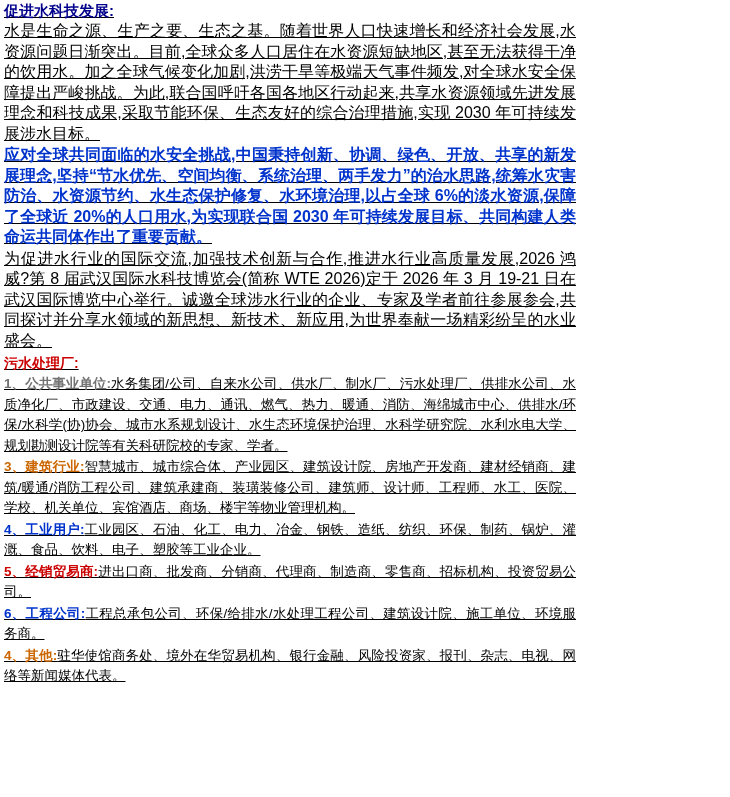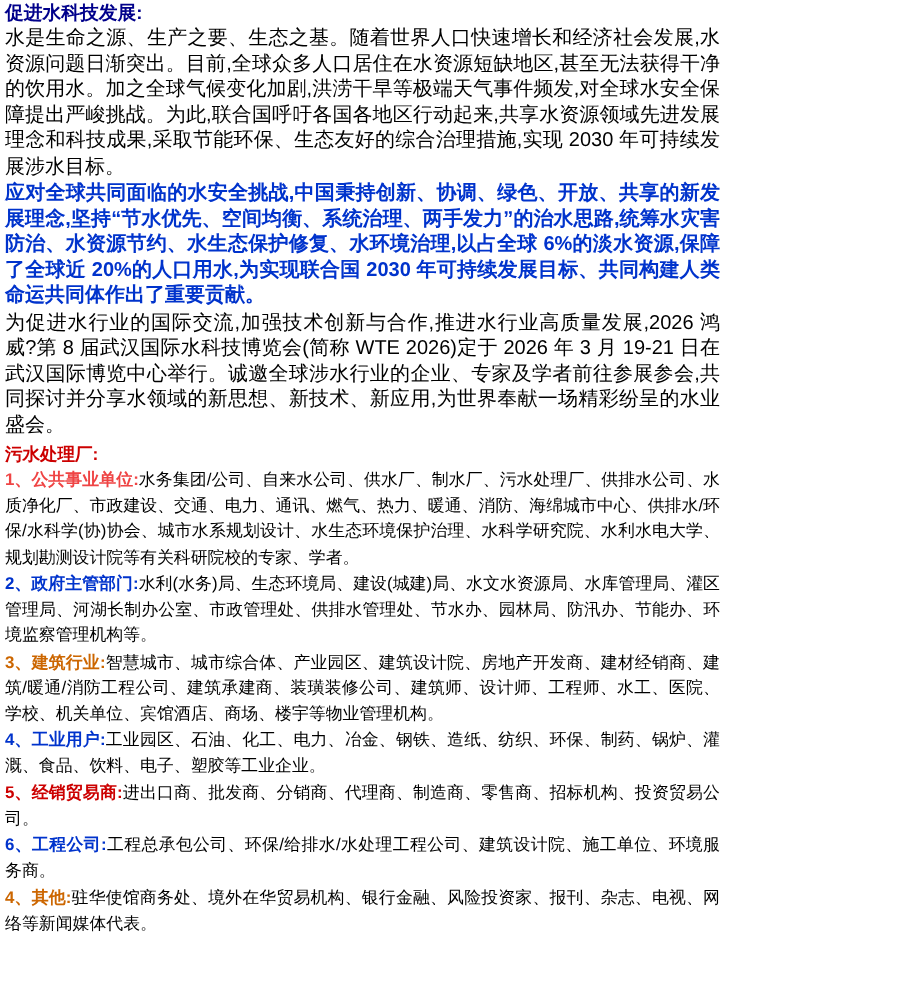--- a/index.html
+++ b/index.html
@@ -10,20 +10,21 @@
   body {
     width: 730px;
     min-height: 797px;
     font-family: "Liberation Sans", "DejaVu Sans", sans-serif;
   }
   .page {
     position: relative;
     width: 582px;
     box-sizing: border-box;
     padding: 2px 6px 4px 4px;
+    text-decoration: underline;
   }
   .heading {
     font-size: 15px;
     font-weight: bold;
     color: #00008b;
     letter-spacing: 0px;
     margin: 0 0 1px 0;
     line-height: 18px;
   }
   p.para {
@@ -54,21 +55,21 @@
     font-size: 13.5px;
     line-height: 20.5px;
     text-align: justify;
     text-justify: inter-ideograph;
     color: #000000;
     margin: 0 0 1px 0;
   }
   .lbl {
     font-weight: bold;
   }
-  .lbl.c1 { color: #ef4444; }
+  .lbl.c1 { color: #737373; }
   .lbl.c2 { color: #0033cc; }
   .lbl.c3 { color: #cc6600; }
   .lbl.c4 { color: #0033cc; }
   .lbl.c5 { color: #cc0000; }
   .lbl.c6 { color: #0033cc; }
   .lbl.c7 { color: #cc6600; }
   .body-txt { color: #000000; }
 </style>
 </head>
 <body>
@@ -83,23 +84,20 @@
 
   <p class="para">为促进水行业的国际交流,加强技术创新与合作,推进水行业高质量发展,2026 鸿威?第 8 届武汉国际水科技博览会(简称 WTE 2026)定于 2026 年 3 月 19-21 日在武汉国际博览中心举行。诚邀全球涉水行业的企业、专家及学者前往参展参会,共同探讨并分享水领域的新思想、新技术、新应用,为世界奉献一场精彩纷呈的水业盛会。</p>
 
   <div class="sect-title">污水处理厂:</div>
 
   <ol class="aud-list">
     <li>
       <span class="lbl c1">1、公共事业单位:</span><span class="body-txt">水务集团/公司、自来水公司、供水厂、制水厂、污水处理厂、供排水公司、水质净化厂、市政建设、交通、电力、通讯、燃气、热力、暖通、消防、海绵城市中心、供排水/环保/水科学(协)协会、城市水系规划设计、水生态环境保护治理、水科学研究院、水利水电大学、规划勘测设计院等有关科研院校的专家、学者。</span>
     </li>
     <li>
-      <span class="lbl c2">2、政府主管部门:</span><span class="body-txt">水利(水务)局、生态环境局、建设(城建)局、水文水资源局、水库管理局、灌区管理局、河湖长制办公室、市政管理处、供排水管理处、节水办、园林局、防汛办、节能办、环境监察管理机构等。</span>
-    </li>
-    <li>
       <span class="lbl c3">3、建筑行业:</span><span class="body-txt">智慧城市、城市综合体、产业园区、建筑设计院、房地产开发商、建材经销商、建筑/暖通/消防工程公司、建筑承建商、装璜装修公司、建筑师、设计师、工程师、水工、医院、学校、机关单位、宾馆酒店、商场、楼宇等物业管理机构。</span>
     </li>
     <li>
       <span class="lbl c4">4、工业用户:</span><span class="body-txt">工业园区、石油、化工、电力、冶金、钢铁、造纸、纺织、环保、制药、锅炉、灌溉、食品、饮料、电子、塑胶等工业企业。</span>
     </li>
     <li>
       <span class="lbl c5">5、经销贸易商:</span><span class="body-txt">进出口商、批发商、分销商、代理商、制造商、零售商、招标机构、投资贸易公司。</span>
     </li>
     <li>
       <span class="lbl c6">6、工程公司:</span><span class="body-txt">工程总承包公司、环保/给排水/水处理工程公司、建筑设计院、施工单位、环境服务商。</span>

